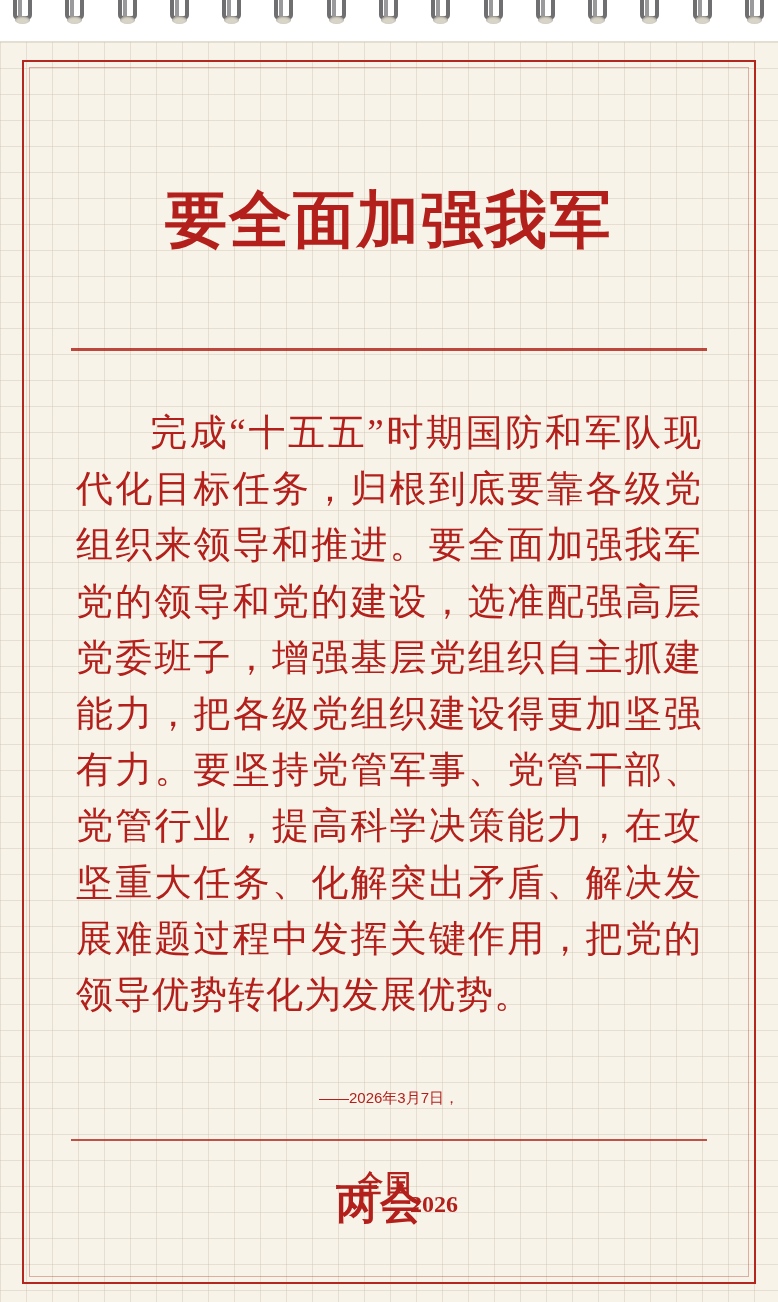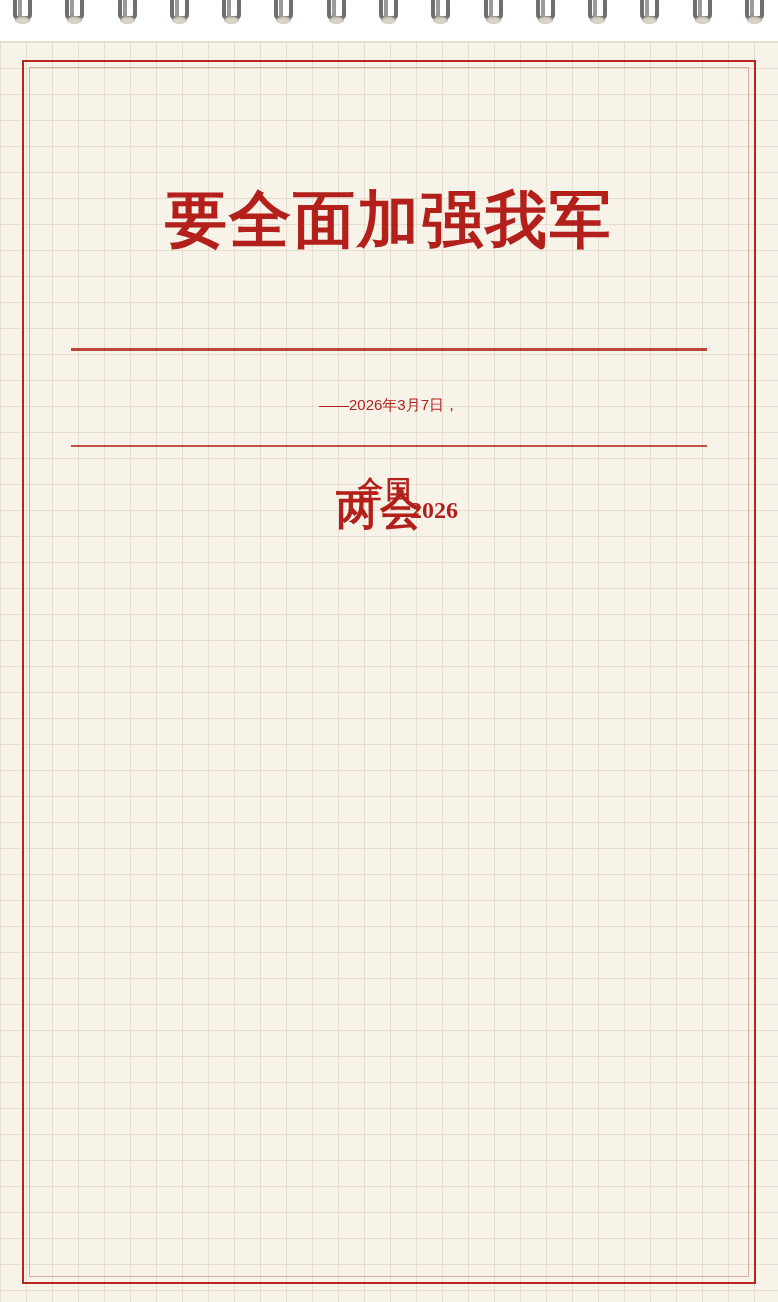--- a/index.html
+++ b/index.html
@@ -159,21 +159,21 @@
   }
 
   .attrib {
     margin-top: 40px;
     text-align: center;
     color: #b3201b;
     font-size: 15px;
     line-height: 1.9;
     font-family: "Liberation Sans", sans-serif;
   }
-  .attrib .line1 { display: block; }
+  .attrib .line1 { display: block; margin-top: 21px; }
   .attrib .line2 { display: block; }
 
   .bottom-rule {
     margin: 26px auto 0 auto;
     width: 636px;
     height: 2px;
     background: #b3271e;
     opacity: .8;
   }
 
@@ -290,20 +290,21 @@
   </div>
 
   <div class="content">
 
     <div class="headline">
       <span class="l1">要全面加强我军</span>
     </div>
 
     <div class="divider"></div>
 
+    <div class="body-text">完成“十五五”时期国防和军队现代化目标任务，归根到底要靠各级党组织来领导和推进。要全面加强我军党的领导和党的建设，选准配强高层党委班子，增强基层党组织自主抓建能力，把各级党组织建设得更加坚强有力。要坚持党管军事、党管干部、党管行业，提高科学决策能力，在攻坚重大任务、化解突出矛盾、解决发展难题过程中发挥关键作用，把党的领导优势转化为发展优势。</div>
 
     <div class="attrib">
       <span class="line1">——2026年3月7日，</span>
     </div>
 
     <div class="bottom-rule"></div>
 
     <div class="logo-wrap">
       <div class="logo">
         <span class="top-word">全国</span>

